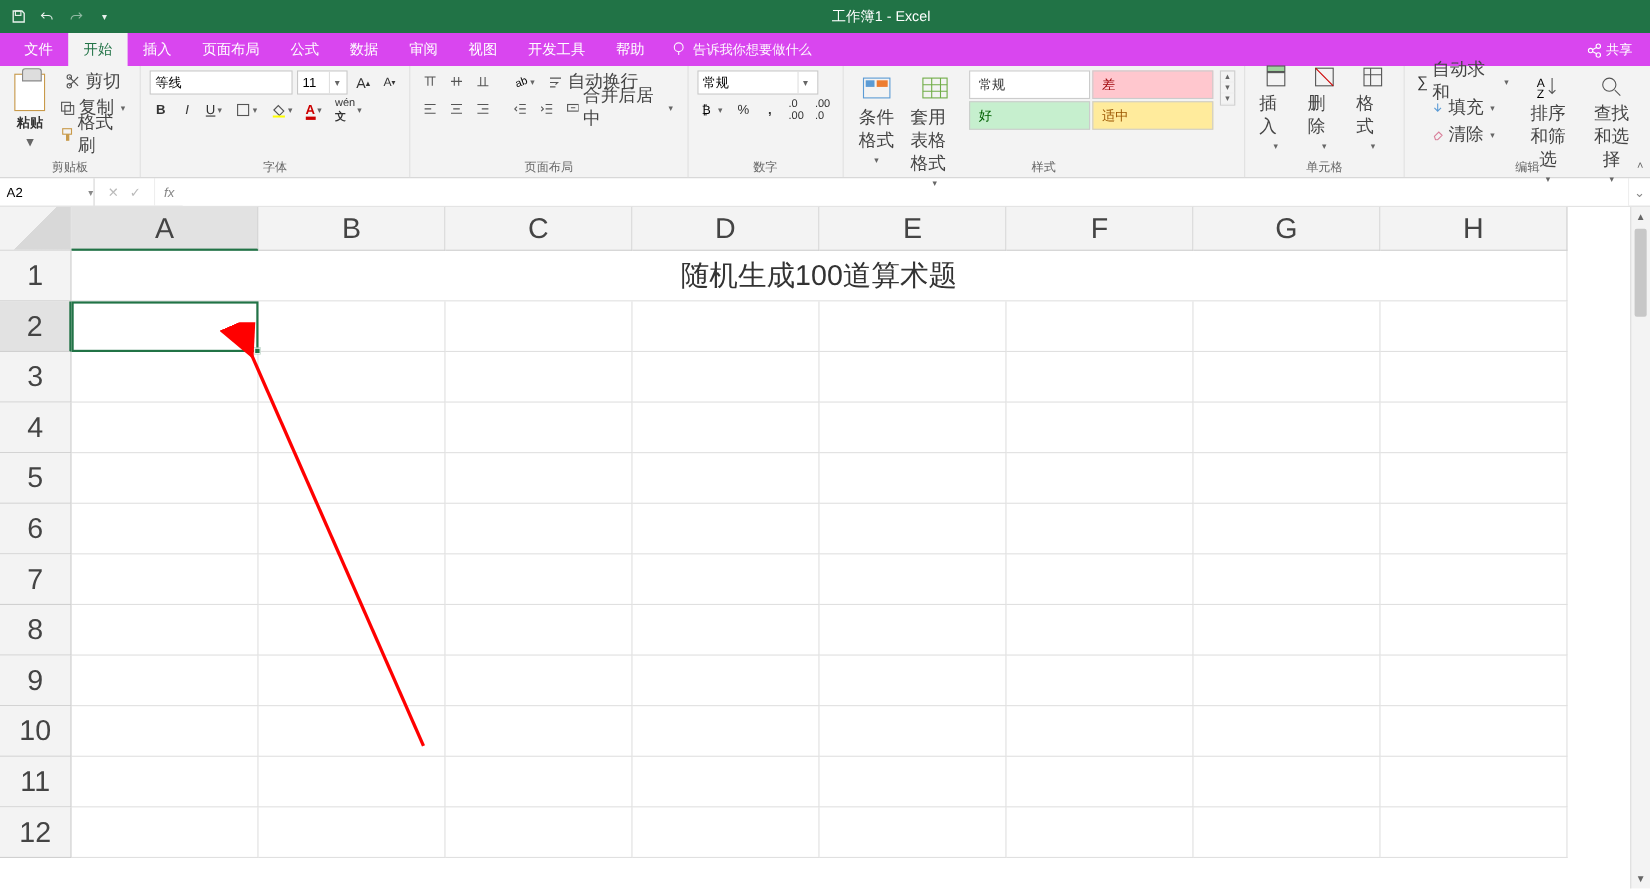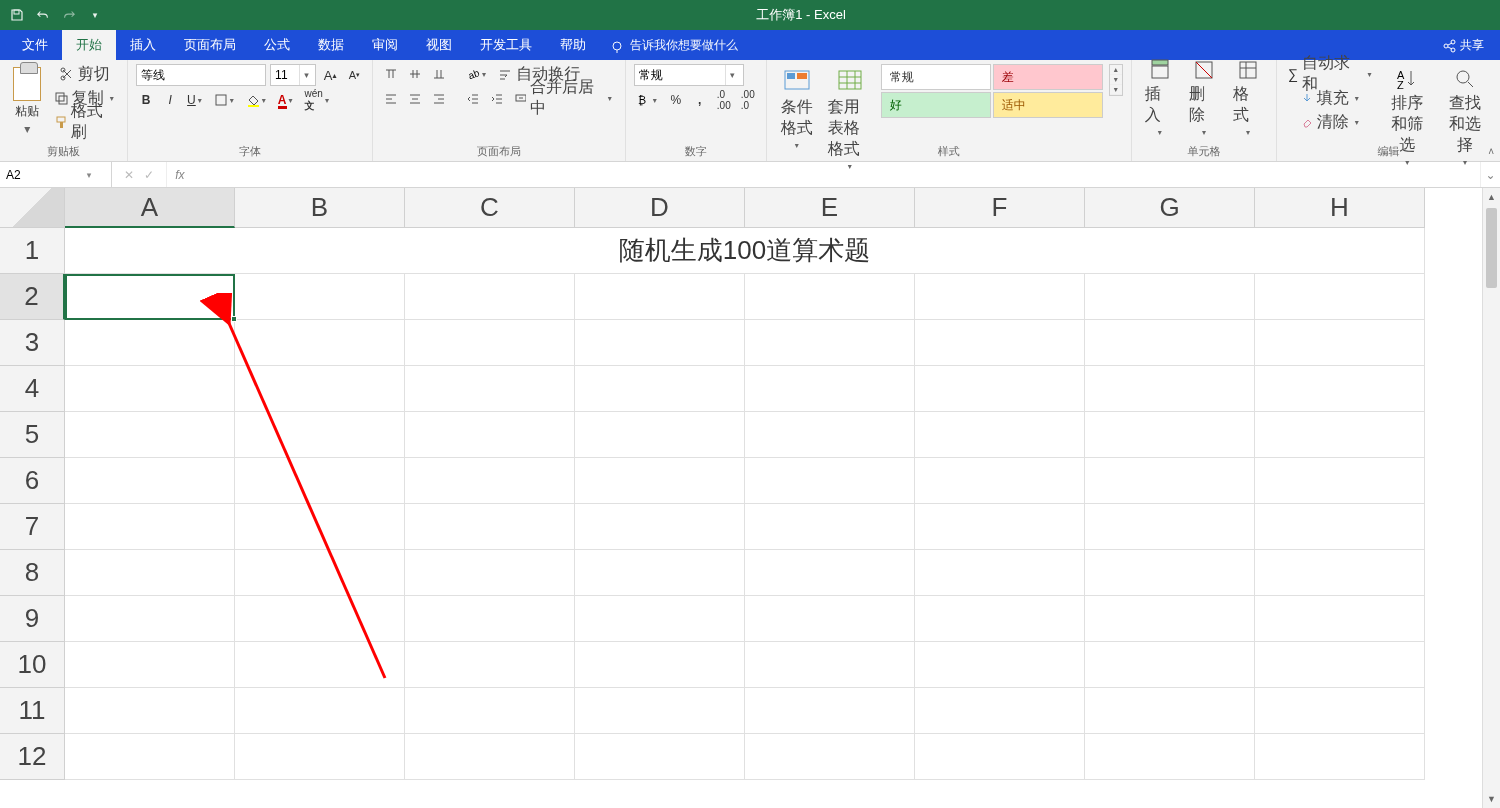--- a/index.html
+++ b/index.html
@@ -9,24 +9,24 @@
   .titlebar { height: 30px; background: #217346; display: flex; align-items: center; color: #fff; }
   .qat { display: flex; align-items: center; padding-left: 10px; gap: 12px; }
   .qat .ico { width: 14px; height: 14px; display: inline-flex; align-items: center; justify-content: center; opacity: .9; }
   .titlebar .title { flex: 1; text-align: center; font-size: 13px; }
   .titlebar .right { display: flex; align-items: center; gap: 4px; padding-right: 4px; }
   .login-btn { background: #fff; color: #217346; padding: 2px 10px; font-size: 12px; border-radius: 2px; }
   .win-btn { width: 46px; height: 30px; display: flex; align-items: center; justify-content: center; opacity: .9; }
   .win-btn svg { stroke: #fff; fill: none; }
 
   
-  .tabstrip { height: 30px; background: #1d4ed8; display: flex; align-items: flex-end; padding-left: 8px; color: #fff; }
+  .tabstrip { height: 30px; background: #d946ef; display: flex; align-items: flex-end; padding-left: 8px; color: #fff; }
   .tab { padding: 6px 14px 6px; font-size: 13px; cursor: pointer; }
   .tab.active { background: #f3f3f3; color: #217346; }
-  .tellme { display: flex; align-items: flex-end; gap: 6px; margin-left: 10px; padding: 6px 0; opacity: .95; }
+  .tellme { display: flex; align-items: flex-start; gap: 6px; margin-left: 10px; padding: 6px 0; opacity: .95; }
   .tabstrip .share { margin-left: auto; padding: 6px 16px; display: flex; align-items: center; gap: 4px; }
 
   
   .ribbon { height: 102px; background: #f3f3f3; border-bottom: 1px solid #d5d5d5; display: flex; position: relative; }
   .group { border-right: 1px solid #e0e0e0; padding: 4px 8px 2px; display: flex; flex-direction: column; justify-content: space-between; }
   .group-label { text-align: center; font-size: 11px; color: #666; padding-top: 2px; position: relative; }
   .rows { display: flex; flex-direction: column; gap: 4px; }
   .row { display: flex; align-items: center; gap: 4px; }
   .btn { display: inline-flex; align-items: center; justify-content: center; min-width: 20px; height: 20px; border: 1px solid transparent; padding: 0 2px; cursor: pointer; }
   .btn.tall { height: auto; flex-direction: column; gap: 2px; padding: 2px 4px; }
@@ -39,28 +39,28 @@
   .style-normal { background: #fff; }
   .style-bad { background: #ffc7ce; color: #9c0006; }
   .style-good { background: #c6efce; color: #006100; }
   .style-neutral { background: #ffeb9c; color: #9c5700; }
   .styles-dd { width: 14px; display: flex; flex-direction: column; border: 1px solid #ccc; margin-left: 2px; }
   .styles-dd div { flex:1; display:flex; align-items:center; justify-content:center; font-size:8px; color:#666; border-bottom:1px solid #eee;}
   .mini-label { font-size: 16px; color: #444; }
   .ribbon-collapse { position:absolute; right:6px; bottom:4px; font-size:10px; color:#666; }
 
   
-  .paste-big { width: 40px; height: 56px; display:flex; flex-direction:column; align-items:center; justify-content:space-between; gap:2px; }
+  .paste-big { width: 40px; height: 56px; display:flex; flex-direction:column; align-items:center; justify-content:space-between; gap:2px;font-weight:bold; }
   .paste-big .clip { width: 28px; height: 34px; background: linear-gradient(#fff,#fff); border:1px solid #c89a4a; position:relative; }
   .paste-big .clip::before { content:""; position:absolute; top:-6px; left:6px; width:16px; height:10px; border:1px solid #888; border-radius:3px 3px 0 0; background:#ddd;}
   .paste-big span { font-size: 12px; }
 
   
   .fxbar { height: 26px; border-bottom: 1px solid #d5d5d5; display: flex; align-items: stretch; background:#fff;}
-  .namebox { width: 112px; border-right: 1px solid #d5d5d5; display:flex; align-items:center;}
+  .namebox { width: 86px; border-right: 1px solid #d5d5d5; display:flex; align-items:center;}
   .namebox input { border:none; outline:none; width: 80px; padding:0 6px; font-size:12px;}
   .namebox .dd { width:18px; text-align:center; color:#888; font-size:9px;}
   .fx-btns { display:flex; align-items:center; gap:10px; padding:0 12px; color:#bbb; border-right:1px solid #eee;}
   .fx-label { font-style: italic; color:#888; padding:0 8px; display:flex; align-items:center;}
   .fx-input { flex:1; border:none; outline:none; padding:0 6px;}
   .fx-expand { width:20px; display:flex; align-items:center; justify-content:center; color:#888; border-left:1px solid #eee;}
 
   
   .sheet-wrap { position: relative; height: calc(808px - 30px - 30px - 102px - 26px); overflow:hidden; background:#fff;}
   .grid { display:grid; grid-template-columns: 65px repeat(8,170px); position:relative;}

